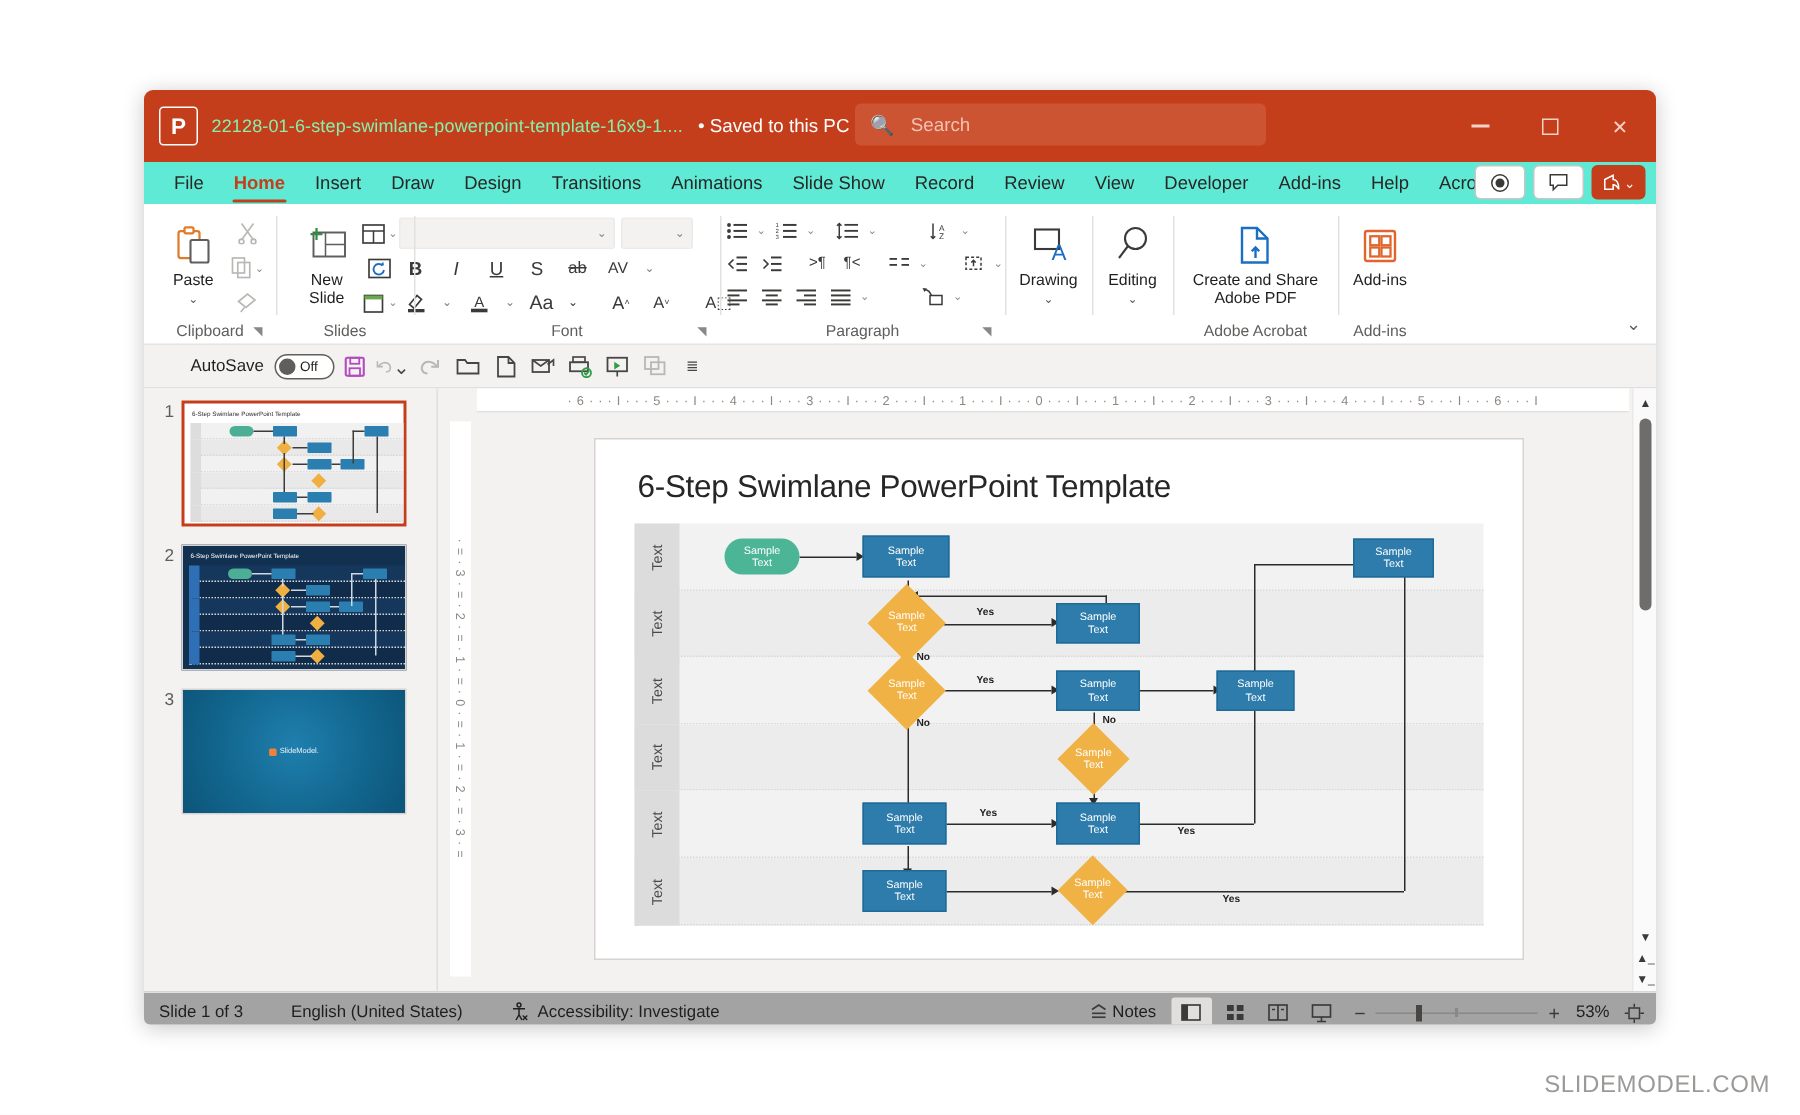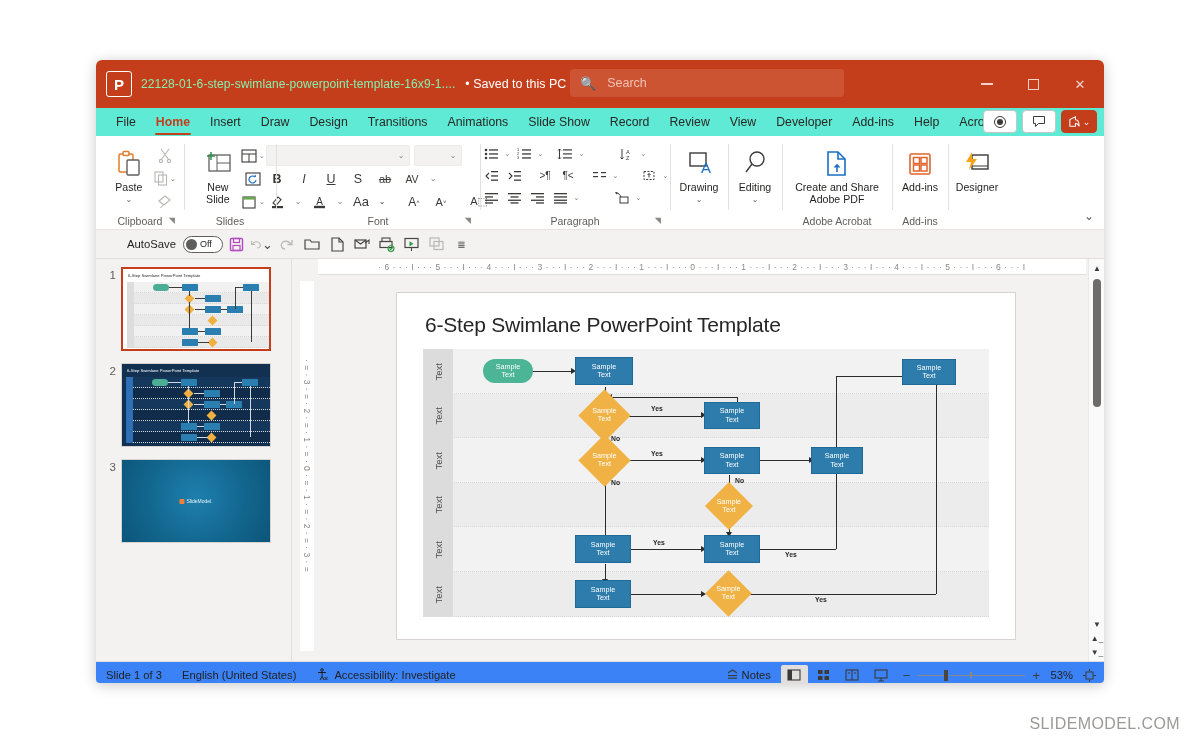--- a/index.html
+++ b/index.html
@@ -242,23 +242,23 @@
   .vscroll { position: absolute; right: 0; top: 0; bottom: 0; width: 16px;
              background: #fbfafa; border-left: 1px solid #ebe9e7; }
   .vscroll .thumbbar { position: absolute; left: 4px; top: 20px; width: 8px; height: 128px;
                        background: #6e6d6c; border-radius: 4px; }
   .vscroll .sarrow { position: absolute; left: 0; width: 16px; height: 14px;
                      display: flex; align-items: center; justify-content: center;
                      font-size: 8px; color: #3b3a39; }
 
   
   .statusbar {
-    position: relative; height: 26px; background: #3b82f6;
+    position: relative; height: 26px; background: #a3a3a3;
     border-top: 1px solid #e1dfdd; display: flex; align-items: center;
-    font-size: 11.2px; color: #201f1e; padding-left: 10px; gap: 20px;
+    font-size: 11.2px; color: #201f1e; padding-left: 10px; gap: 32px;
   }
   .sb-acc { display: flex; align-items: center; gap: 5px; }
   .statusright { position: absolute; right: 8px; top: 0; height: 26px;
                  display: flex; align-items: center; gap: 2px; }
   .sbtn { width: 27px; height: 21px; display: flex; align-items: center;
           justify-content: center; color: #3b3a39; font-size: 12px; }
   .sbtn.active { background: #e1dfdd; border-radius: 2px; }
   .notesbtn { display:flex; align-items:center; gap:3px; font-size: 11.2px; padding: 0 8px; }
   .zoomwrap { display: flex; align-items: center; gap: 7px; margin-left: 6px; }
   .zoomtrack { position: relative; width: 108px; height: 12px; }
@@ -664,35 +664,20 @@
               <rect x="7.5" y="15" width="6" height="6" fill="none" stroke="#e0642c" stroke-width="1.5"></rect>
               <rect x="15" y="15" width="6" height="6" fill="none" stroke="#e0642c" stroke-width="1.5"></rect>
             </svg>
           </div>
           <div class="lbl">Add-ins</div>
         </div>
       </div>
       <div class="group-label">Add-ins</div>
     </div>
 
-    <div class="group" style="width:58px;">
-      <div class="group-body">
-        <div class="bigbtn">
-          <div class="glyph">
-            <svg width="30" height="28" viewBox="0 0 30 28">
-              <rect x="10" y="5" width="16" height="14" fill="none" stroke="#3b3a39" stroke-width="1.4"></rect>
-              <line x1="10" y1="16" x2="26" y2="16" stroke="#3b3a39" stroke-width="1.1"></line>
-              <path d="M10 2l-6 10h5l-2 8 8-11h-5z" fill="#f7a417"></path>
-            </svg>
-          </div>
-          <div class="lbl">Designer</div>
-        </div>
-      </div>
-      <div class="group-label">&nbsp;</div>
-    </div>
 
     <div style="flex:1;"></div>
     <div style="position:absolute;right:10px;bottom:6px;font-size:12px;color:#605e5c;">⌄</div>
   </div>
 
   <div class="qat">
     <div class="qat-label">AutoSave</div>
     <div class="toggle">
       <span class="knob"></span>
       <span class="off">Off</span>

